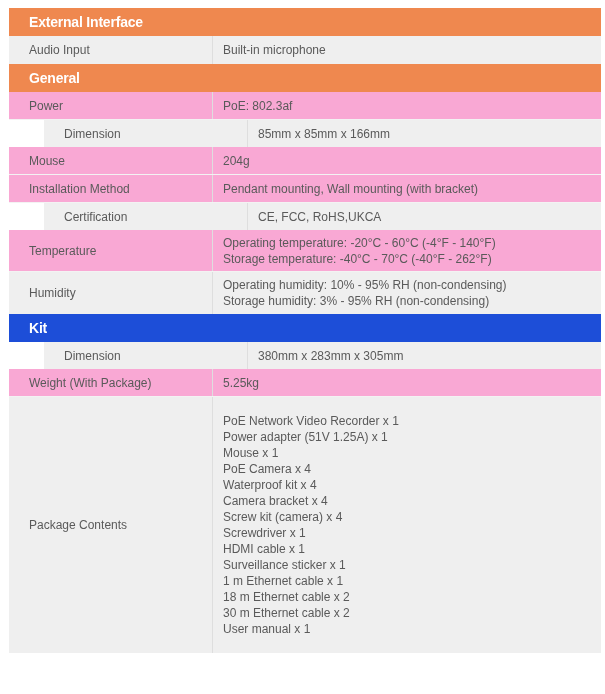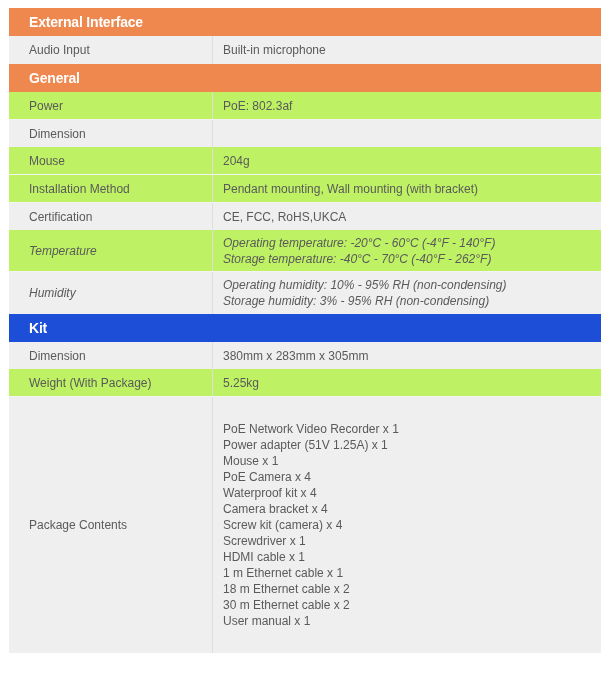--- a/index.html
+++ b/index.html
@@ -5,29 +5,29 @@
   html, body { margin: 0; padding: 0; background: #ffffff; }
   body { width: 605px; height: 694px; position: relative; overflow: hidden;
          font-family: "Liberation Sans", "DejaVu Sans", sans-serif; }
   .spec-table { position: absolute; left: 9px; top: 8px; width: 592px; }
   .section-header { height: 28px; background: #ef884f; color: #ffffff;
                     font-weight: bold; font-size: 14px; line-height: 28px;
                     padding-left: 20px; box-sizing: border-box; letter-spacing: -0.2px; }
   .section-header.kit { background: #1d4ed8; }
   .row { display: flex; box-sizing: border-box; font-size: 12px; color: #5a5a5a; }
   .row.alt { background: #efefef; }
-  .row.plain { background: #bef264; }
+  .row.plain { background: #f9a8d4; }
   .cell-label { width: 204px; padding-left: 20px; box-sizing: border-box;
                 display: flex; align-items: center; border-right: 1px solid #dedede; }
   .cell-value { flex: 1; padding-left: 10px; box-sizing: border-box;
                 display: flex; flex-direction: column; justify-content: center; }
   .cell-value .line { line-height: 16px; }
   .h28 { height: 28px; justify-content: space-between; }
-  .h27 { height: 27px; }
-  .h42 { height: 42px; font-style: italic; }
+  .h27 { height: 27px; margin-left: 35px; }
+  .h42 { height: 42px; }
   .h256 { height: 256px; }
   .row.plain + .row.alt, .row.alt + .row.plain { }
   .row.plain { border-bottom: 1px solid #f3f3f3; }
 </style>
 </head>
 <body>
 
 <div class="spec-table">
 
   <div class="section-header">External Interface</div>
@@ -40,20 +40,23 @@
 
   <div class="section-header">General</div>
   <div class="row plain h28">
     <div class="cell-label">Power</div>
     <div class="cell-value">
       <span class="line">PoE: 802.3af</span>
     </div>
   </div>
   <div class="row alt h27">
     <div class="cell-label">Dimension</div>
+    <div class="cell-value">
+      <span class="line">85mm x 85mm x 166mm</span>
+    </div>
   </div>
   <div class="row plain h28">
     <div class="cell-label">Mouse</div>
     <div class="cell-value">
       <span class="line">204g</span>
     </div>
   </div>
   <div class="row plain h28">
     <div class="cell-label">Installation Method</div>
     <div class="cell-value">
@@ -99,20 +102,21 @@
     <div class="cell-value">
       <span class="line">PoE Network Video Recorder x 1</span>
       <span class="line">Power adapter (51V 1.25A) x 1</span>
       <span class="line">Mouse x 1</span>
       <span class="line">PoE Camera x 4</span>
       <span class="line">Waterproof kit x 4</span>
       <span class="line">Camera bracket x 4</span>
       <span class="line">Screw kit (camera) x 4</span>
       <span class="line">Screwdriver x 1</span>
       <span class="line">HDMI cable x 1</span>
+      <span class="line">Surveillance sticker x 1</span>
       <span class="line">1 m Ethernet cable x 1</span>
       <span class="line">18 m Ethernet cable x 2</span>
       <span class="line">30 m Ethernet cable x 2</span>
       <span class="line">User manual x 1</span>
     </div>
   </div>
 
 </div>
 
 </body></html>

